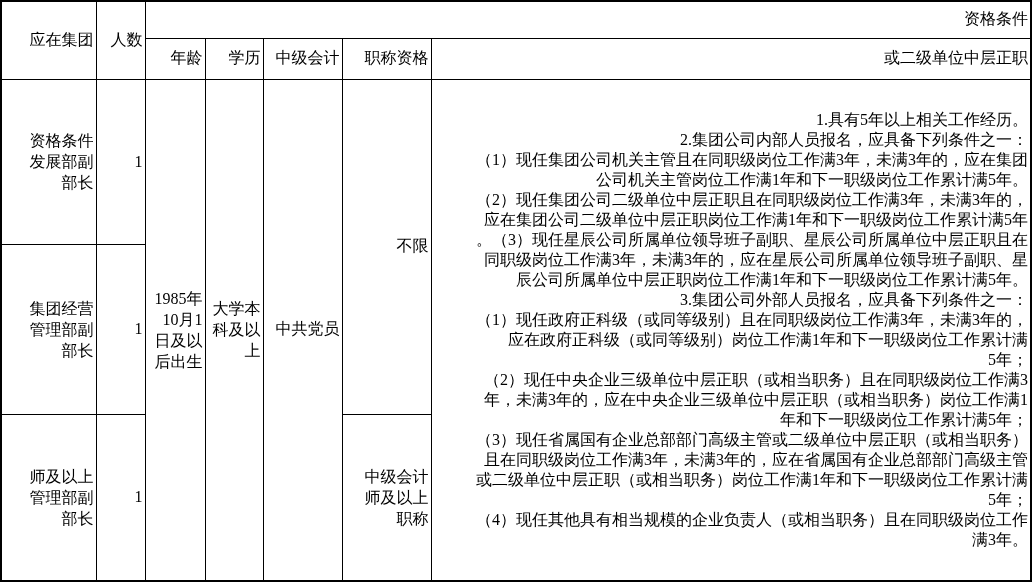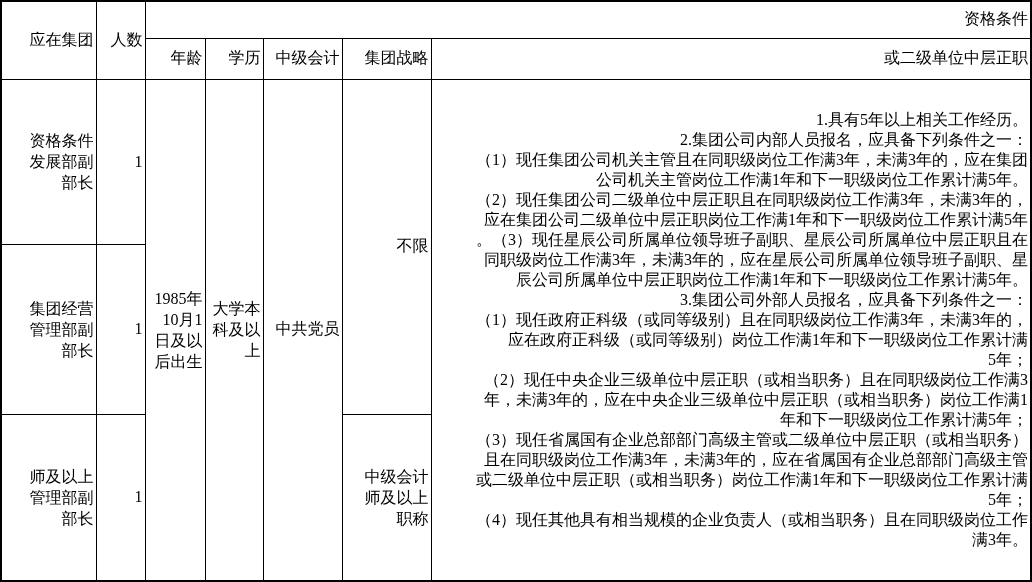--- a/index.html
+++ b/index.html
@@ -52,21 +52,21 @@
       <tr style="height:37px">
     <th rowspan="2">应在集团</th>
     <th rowspan="2">人数</th>
     <th colspan="5">资格条件</th>
   </tr>
 
   <tr style="height:41px">
     <th>年龄</th>
     <th>学历</th>
     <th>中级会计</th>
-    <th>集团战略</th>
+    <th>职称资格</th>
     <th>或二级单位中层正职</th>
   </tr>
 
   <tr style="height:165px">
     <td class="pre">资格条件
 发展部副
 部长</td>
     <td>1</td>
     <td rowspan="3" class="pre age">1985年
 10月1

